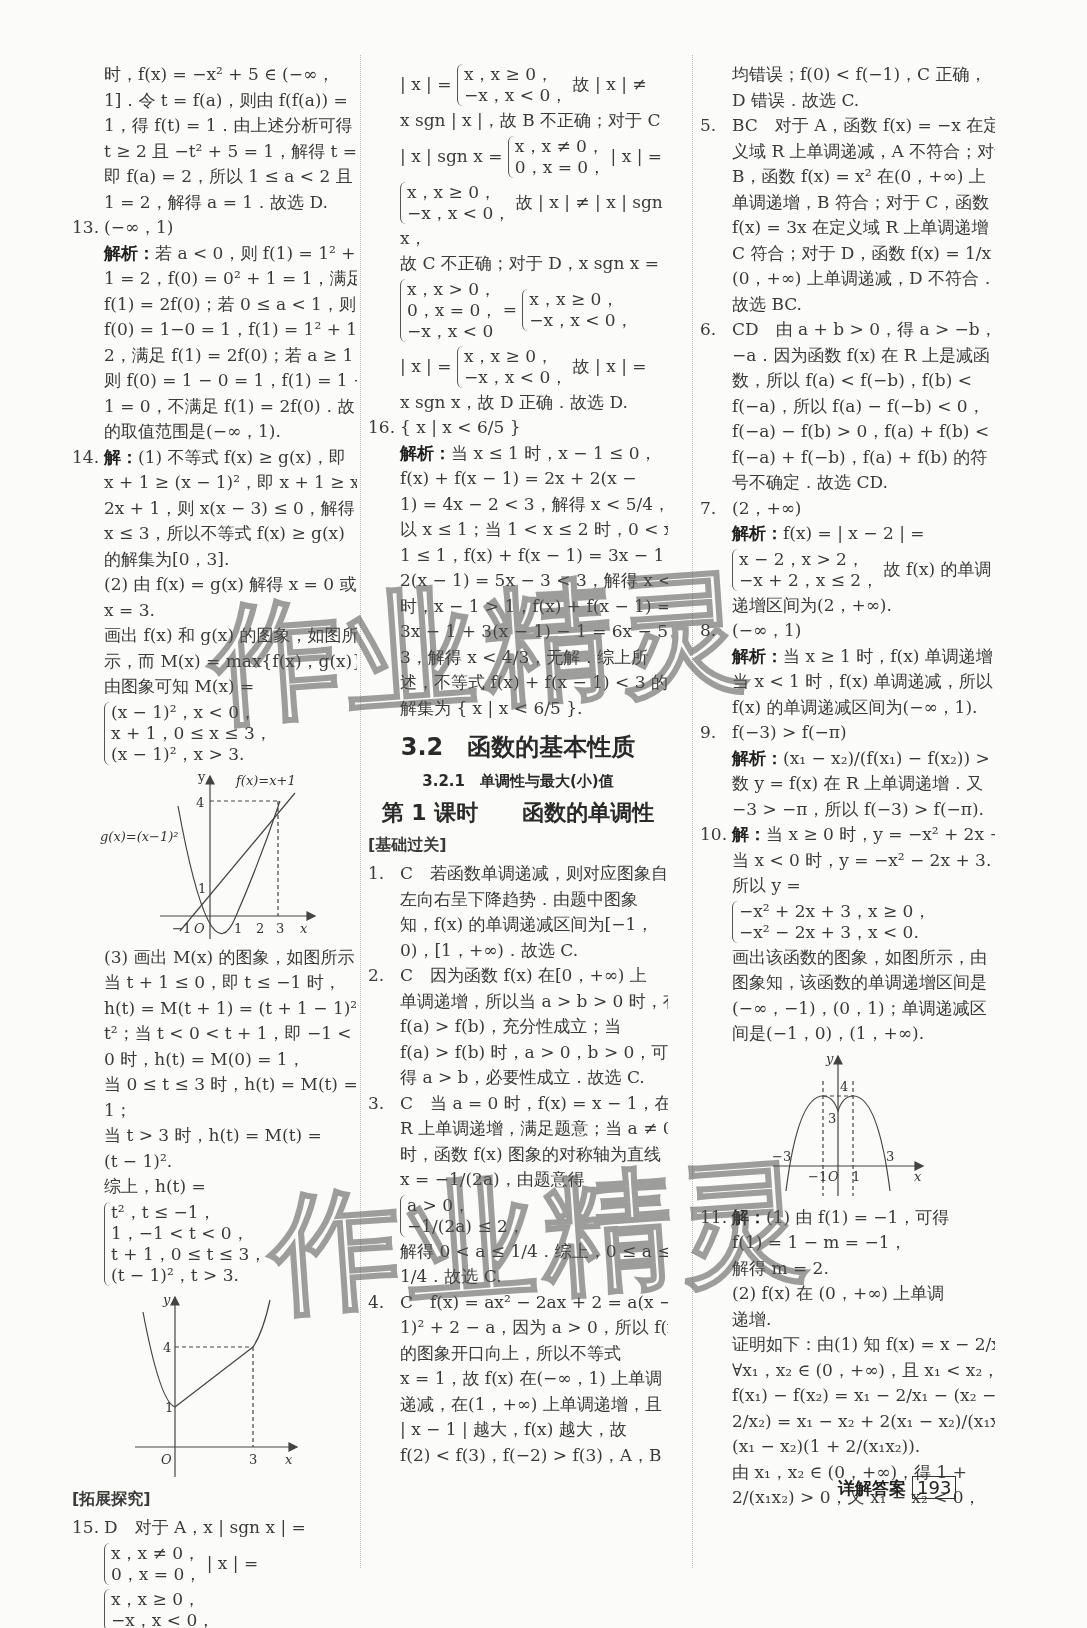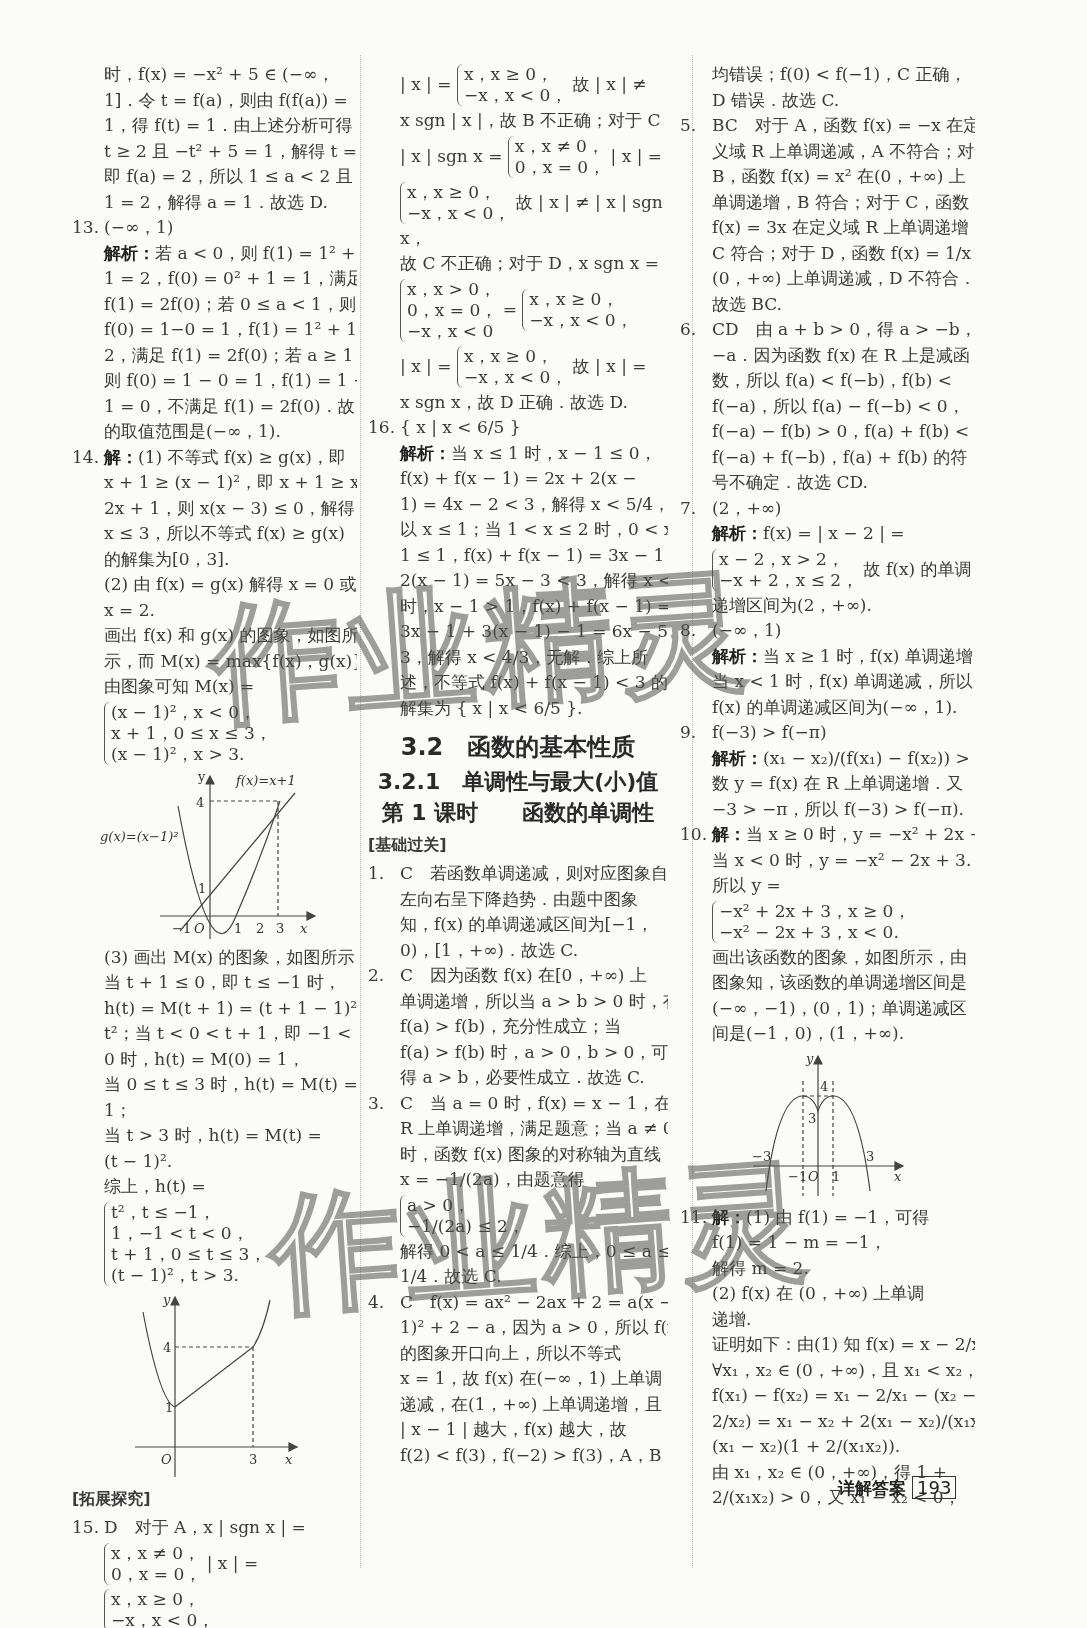--- a/index.html
+++ b/index.html
@@ -3,29 +3,29 @@
 <meta charset="utf-8">
 <style>
   html, body { margin:0; padding:0; }
   body {
     width:1087px; height:1628px; background:#fbfbf9; position:relative; overflow:hidden;
     font-family:"DejaVu Serif","Liberation Serif",serif; color:#3a3a3a; font-size:17px;
   }
   .col { position:absolute; top:62px; line-height:25.5px; }
   .col1 { left:72px; width:285px; }
   .col2 { left:368px; width:300px; }
-  .col3 { left:680px; width:295px; }
+  .col3 { left:700px; width:295px; }
   .divider { position:absolute; top:55px; bottom:60px; border-left:1px dotted #bbb; }
   .line { white-space:nowrap; overflow:hidden; }
   .num { display:inline-block; width:32px; margin-left:-32px; }
   .item { padding-left:32px; }
   b, .bold { font-weight:bold; color:#222; }
   .sec-title { font-family:"DejaVu Sans","Liberation Sans",sans-serif; font-weight:bold; text-align:center; color:#2a2a2a; }
   .t1 { font-size:24px; margin:14px 0 8px; }
-  .t2 { font-size:22px; margin:8px 0 6px; }
+  .t2 { font-size:15px; margin:8px 0 6px; }
   .t3 { font-size:22px; margin:6px 0 6px; }
   .tag { font-family:"DejaVu Sans","Liberation Sans",sans-serif; font-weight:bold; font-size:16px; margin:4px 0; }
   .case { display:inline-block; vertical-align:middle; border-left:1.5px solid #555; border-radius:6px 0 0 6px; padding-left:6px; line-height:21px; margin:2px 0; }
   .graph { display:block; margin:4px auto; }
   .footer { position:absolute; left:838px; top:1476px; font-family:"DejaVu Sans","Liberation Sans",sans-serif; font-weight:bold; font-size:17px; color:#222; }
   .pagenum { display:inline-block; border:1.5px solid #333; padding:0 4px; margin-left:6px; font-weight:normal; font-size:18px; }
   .wm { position:absolute; font-family:"DejaVu Sans","Liberation Sans",sans-serif; font-weight:bold; font-size:130px;
         color:transparent; -webkit-text-stroke:2px rgba(80,80,80,0.55); letter-spacing:6px; pointer-events:none; }
 </style>
 </head>
@@ -49,21 +49,21 @@
     <div class="line item"><span>2，满足 f(1) = 2f(0)；若 a ≥ 1，</span></div>
     <div class="line item"><span>则 f(0) = 1 − 0 = 1，f(1) = 1 −</span></div>
     <div class="line item"><span>1 = 0，不满足 f(1) = 2f(0)．故 a</span></div>
     <div class="line item"><span>的取值范围是(−∞，1).</span></div>
     <div class="line item"><span class="num">14.</span><b>解：</b><span>(1) 不等式 f(x) ≥ g(x)，即</span></div>
     <div class="line item"><span>x + 1 ≥ (x − 1)²，即 x + 1 ≥ x² −</span></div>
     <div class="line item"><span>2x + 1，则 x(x − 3) ≤ 0，解得 0 ≤</span></div>
     <div class="line item"><span>x ≤ 3，所以不等式 f(x) ≥ g(x)</span></div>
     <div class="line item"><span>的解集为[0，3].</span></div>
     <div class="line item"><span>(2) 由 f(x) = g(x) 解得 x = 0 或</span></div>
-    <div class="line item"><span>x = 2.</span></div>
+    <div class="line item"><span>x = 3.</span></div>
     <div class="line item"><span>画出 f(x) 和 g(x) 的图象，如图所</span></div>
     <div class="line item"><span>示，而 M(x) = max{f(x)，g(x)}，</span></div>
     <div class="line item"><span>由图象可知 M(x) =</span></div>
     <div class="item"> <span class="case"><div>(x − 1)²，x &lt; 0，</div><div>x + 1，0 ≤ x ≤ 3，</div><div>(x − 1)²，x &gt; 3.</div></span></div>
 <svg class="graph" width="230" height="170" viewBox="0 0 230 170">
   <g stroke="#444" fill="none" stroke-width="1.2">
     <line x1="60" y1="145" x2="215" y2="145"></line>
         <polygon points="215,145 207,141 207,149" fill="#444"></polygon>
     <line x1="110" y1="168" x2="110" y2="5"></line>
         <polygon points="110,5 106,13 114,13" fill="#444"></polygon>

